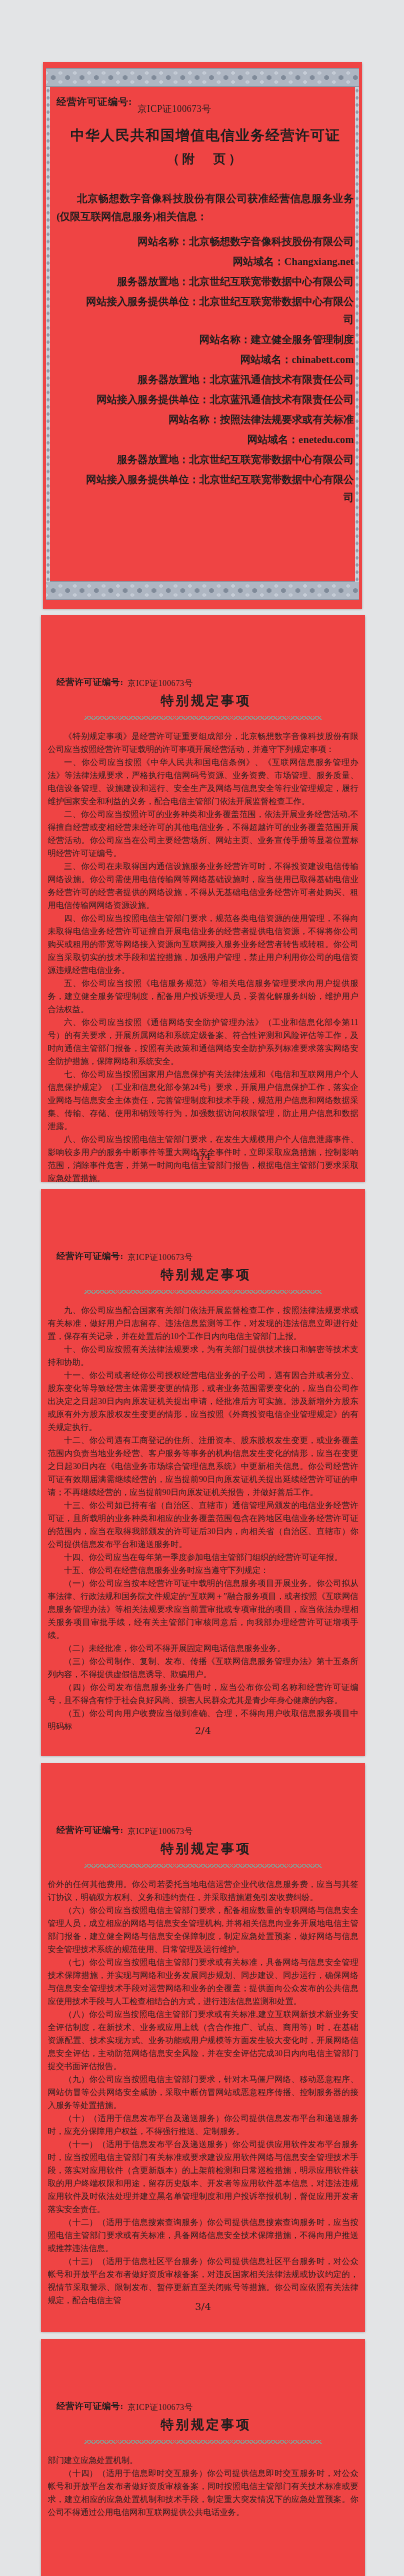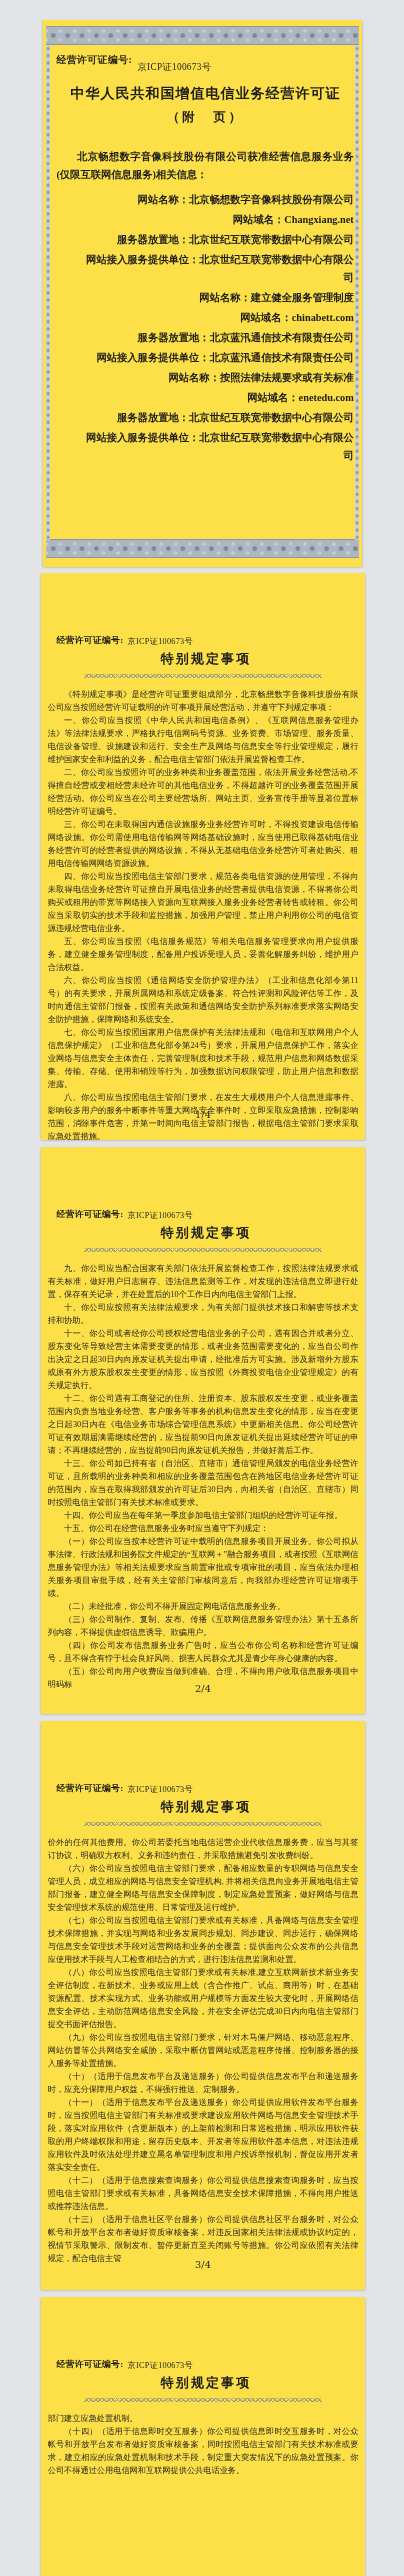--- a/index.html
+++ b/index.html
@@ -4,22 +4,23 @@
 <style>
   html,body{margin:0;padding:0;}
   body{
     width:405px;height:2873px;position:relative;overflow:hidden;
     background:#e3e4e6;
     font-family:"Liberation Serif","DejaVu Serif",serif;
     color:#1e1e1e;
   }
   .page{
     position:absolute;left:41px;width:324px;
-    background:#fde047;
+    background:#ef4444;
     box-shadow:0 0.5px 2.1px rgba(0,0,0,.30);
+    margin-top:42px;
   }
   
   #page1{top:19.6px;height:547px;left:43px;width:319px;}
   .ornate-h{
     position:absolute;left:3.1px;right:3.1px;height:17.5px;
     background:
       radial-gradient(circle at 7.2px 8.8px,#7f8a99 2.1px,transparent 2.6px),
       radial-gradient(circle at 0px 4.1px,#c6cdd7 1.5px,transparent 2.1px),
       radial-gradient(circle at 14.4px 4.1px,#c6cdd7 1.5px,transparent 2.1px),
       radial-gradient(circle at 0px 13.4px,#c6cdd7 1.5px,transparent 2.1px),
@@ -172,21 +173,21 @@
   <div class="pbody">
 
       <p>九、你公司应当配合国家有关部门依法开展监督检查工作，按照法律法规要求或有关标准，做好用户日志留存、违法信息监测等工作，对发现的违法信息立即进行处置，保存有关记录，并在处置后的10个工作日内向电信主管部门上报。</p>
 
       <p>十、你公司应按照有关法律法规要求，为有关部门提供技术接口和解密等技术支持和协助。</p>
 
       <p>十一、你公司或者经你公司授权经营电信业务的子公司，遇有因合并或者分立、股东变化等导致经营主体需要变更的情形，或者业务范围需要变化的，应当自公司作出决定之日起30日内向原发证机关提出申请，经批准后方可实施。涉及新增外方股东或原有外方股东股权发生变更的情形，应当按照《外商投资电信企业管理规定》的有关规定执行。</p>
 
       <p>十二、你公司遇有工商登记的住所、注册资本、股东股权发生变更，或业务覆盖范围内负责当地业务经营、客户服务等事务的机构信息发生变化的情形，应当在变更之日起30日内在《电信业务市场综合管理信息系统》中更新相关信息。你公司经营许可证有效期届满需继续经营的，应当提前90日向原发证机关提出延续经营许可证的申请；不再继续经营的，应当提前90日向原发证机关报告，并做好善后工作。</p>
 
-      <p>十三、你公司如已持有省（自治区、直辖市）通信管理局颁发的电信业务经营许可证，且所载明的业务种类和相应的业务覆盖范围包含在跨地区电信业务经营许可证的范围内，应当在取得我部颁发的许可证后30日内，向相关省（自治区、直辖市）同时按照电信主管部门有关技术标准或要求。</p>
+      <p>十三、你公司如已持有省（自治区、直辖市）通信管理局颁发的电信业务经营许可证，且所载明的业务种类和相应的业务覆盖范围包含在跨地区电信业务经营许可证的范围内，应当在取得我部颁发的许可证后30日内，向相关省（自治区、直辖市）你公司提供信息发布平台和递送服务时。</p>
 
       <p>十四、你公司应当在每年第一季度参加电信主管部门组织的经营许可证年报。</p>
 
       <p>十五、你公司在经营信息服务业务时应当遵守下列规定：</p>
 
       <p>（一）你公司应当按本经营许可证中载明的信息服务项目开展业务。你公司拟从事法律、行政法规和国务院文件规定的“互联网＋”融合服务项目，或者按照《互联网信息服务管理办法》等相关法规要求应当前置审批或专项审批的项目，应当依法办理相关服务项目审批手续，经有关主管部门审核同意后，向我部办理经营许可证增项手续。</p>
 
       <p>（二）未经批准，你公司不得开展固定网电话信息服务业务。</p>
 
       <p>（三）你公司制作、复制、发布、传播《互联网信息服务管理办法》第十五条所列内容，不得提供虚假信息诱导、欺骗用户。</p>

